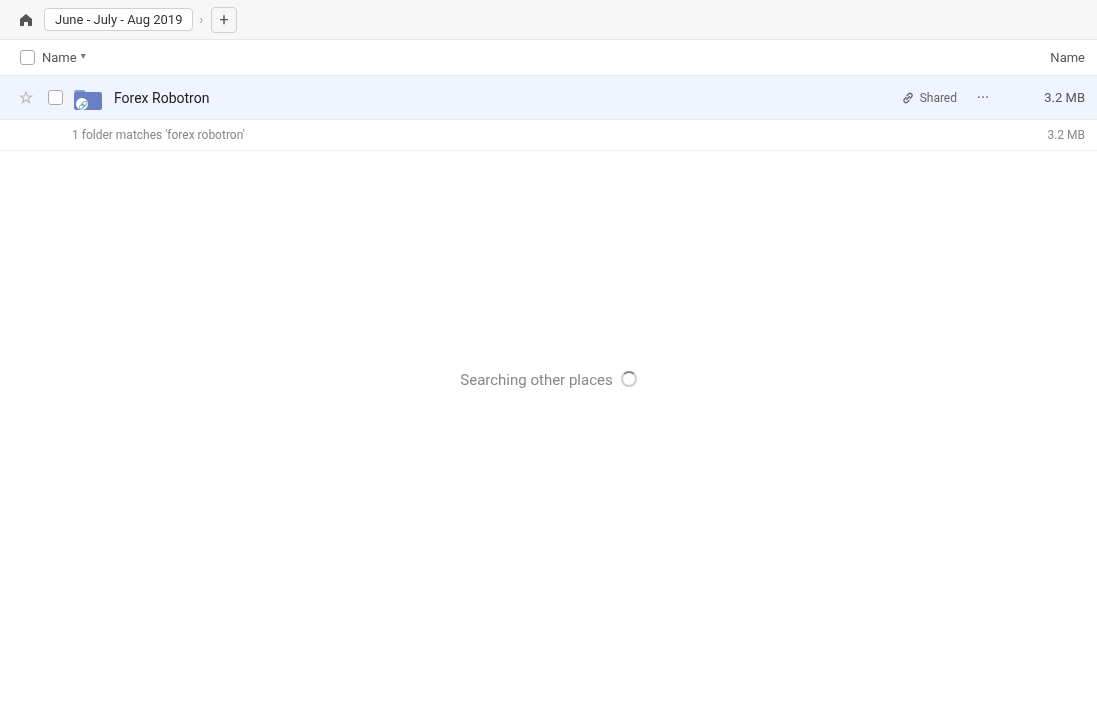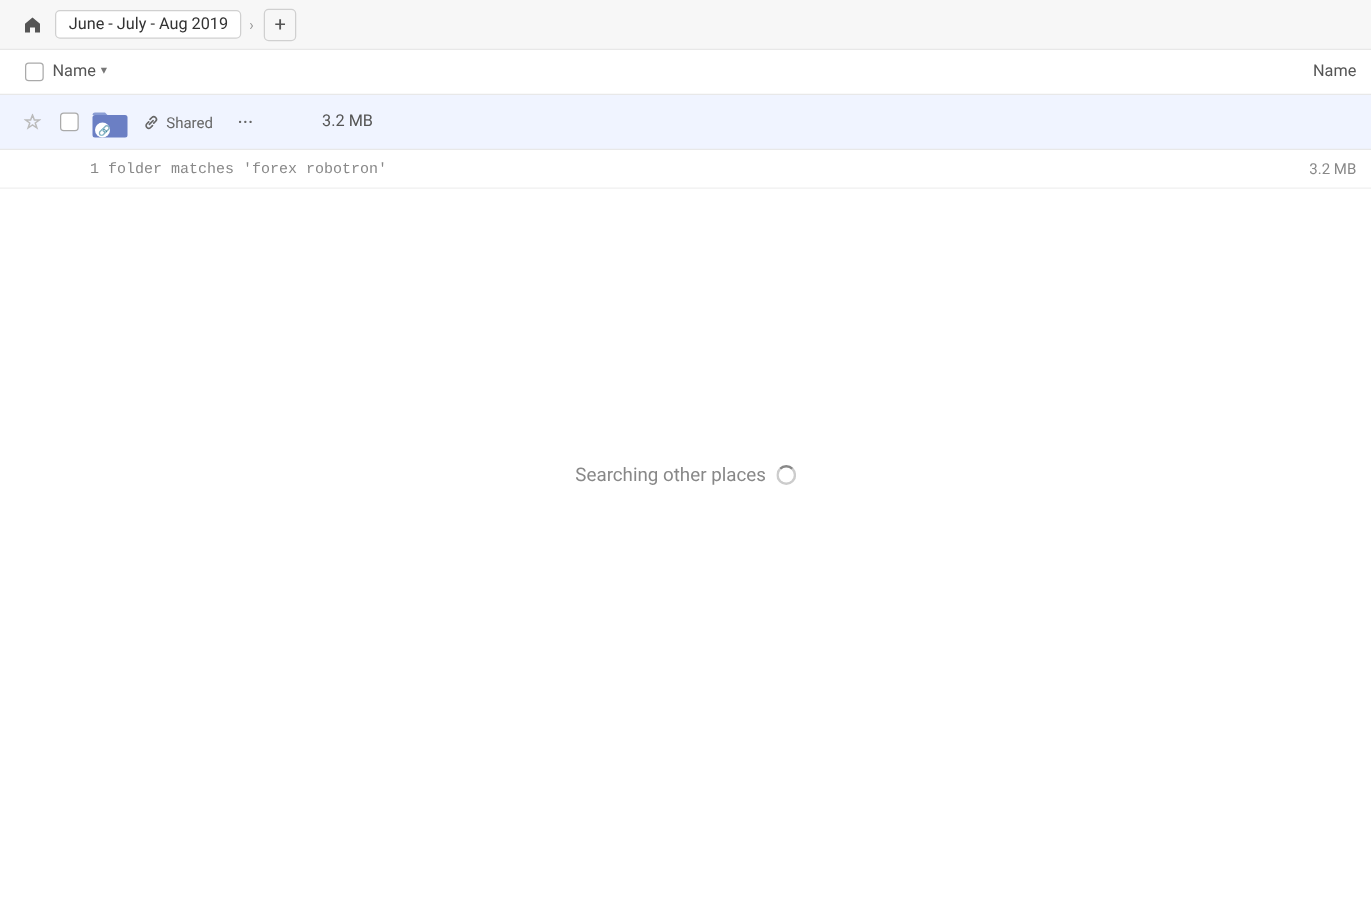--- a/index.html
+++ b/index.html
@@ -181,34 +181,33 @@
       display: flex;
       align-items: center;
       padding: 8px 12px 8px 72px;
       border-bottom: 1px solid #f0f0f0;
     }
 
     .match-text {
       flex: 1;
       font-size: 12px;
       color: #888;
-      font-family: Liberation Mono, monospace;
     }
 
     .match-size {
       width: 80px;
       text-align: right;
       font-size: 12px;
       color: #888;
     }
 
     
     .searching-area {
       display: flex;
-      align-items: center;
+      align-items: flex-start;
       justify-content: center;
       margin-top: 220px;
       gap: 8px;
       color: #888;
       font-size: 15px;
     }
 
     .spinner {
       width: 16px;
       height: 16px;
@@ -289,20 +288,21 @@
       <rect x="2" y="10" width="28" height="18" rx="2" ry="2" fill="#6b7fc4"></rect>
 
       <path d="M2 10 Q2 8 4 8 L12 8 L14 10 Z" fill="#8a9dd4"></path>
 
       <circle cx="10" cy="22" r="6" fill="#ffffff"></circle>
 
       <text x="6.5" y="25.5" font-size="8" fill="#6b7fc4" font-family="sans-serif">🔗</text>
     </svg>
   </div>
 
+  <div class="file-name">Forex Robotron</div>
 
   <div class="file-shared">
     <svg width="14" height="14" viewBox="0 0 14 14" xmlns="http://www.w3.org/2000/svg">
       <path d="M5.5 8.5 L8.5 5.5M6 4.5l1.5-1.5a2.1 2.1 0 1 1 3 3L9 7.5M8 9.5l-1.5 1.5a2.1 2.1 0 1 1-3-3L5 6.5" stroke="#666" stroke-width="1.3" fill="none" stroke-linecap="round"></path>
     </svg>
     <span>Shared</span>
   </div>
 
   <div class="file-more">
     <span>···</span>

